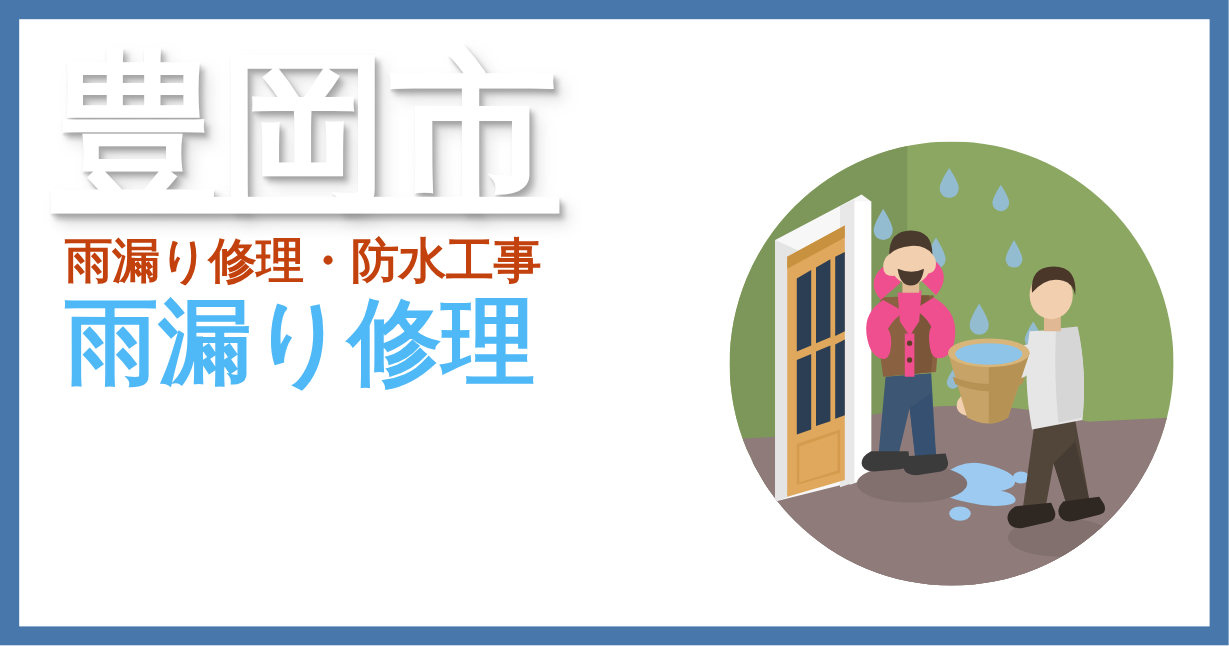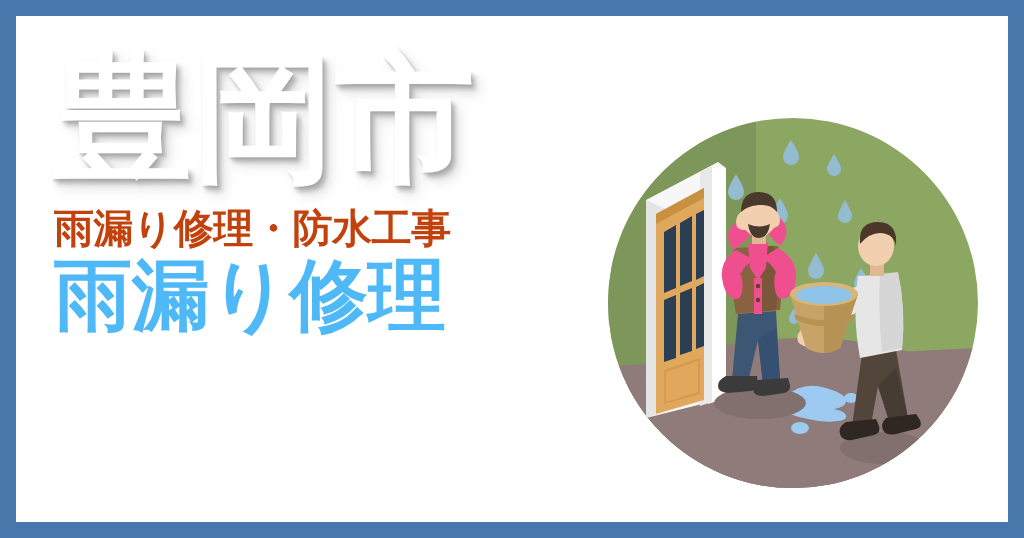--- a/index.html
+++ b/index.html
@@ -40,27 +40,28 @@
     top: 22px;
     width: 580px;
   }
 
   #city-title {
     font-size: 140px;
     line-height: 1.02;
     font-weight: 700;
     color: #ffffff;
     letter-spacing: 0.01em;
-    margin: 10px;
+    margin: 0;
     padding: 0;
     text-shadow:
        4px 5px 4px rgba(140,140,140,0.55),
        1px 2px 2px rgba(160,160,160,0.45),
        8px 9px 12px rgba(170,170,170,0.35);
     white-space: nowrap;
+    text-decoration: underline;
   }
 
   #subtitle {
     font-size: 40px;
     line-height: 1.05;
     font-weight: 700;
     color: #c2410c;
     margin: 16px 0 0 12px;
     letter-spacing: -0.01em;
     white-space: nowrap;

